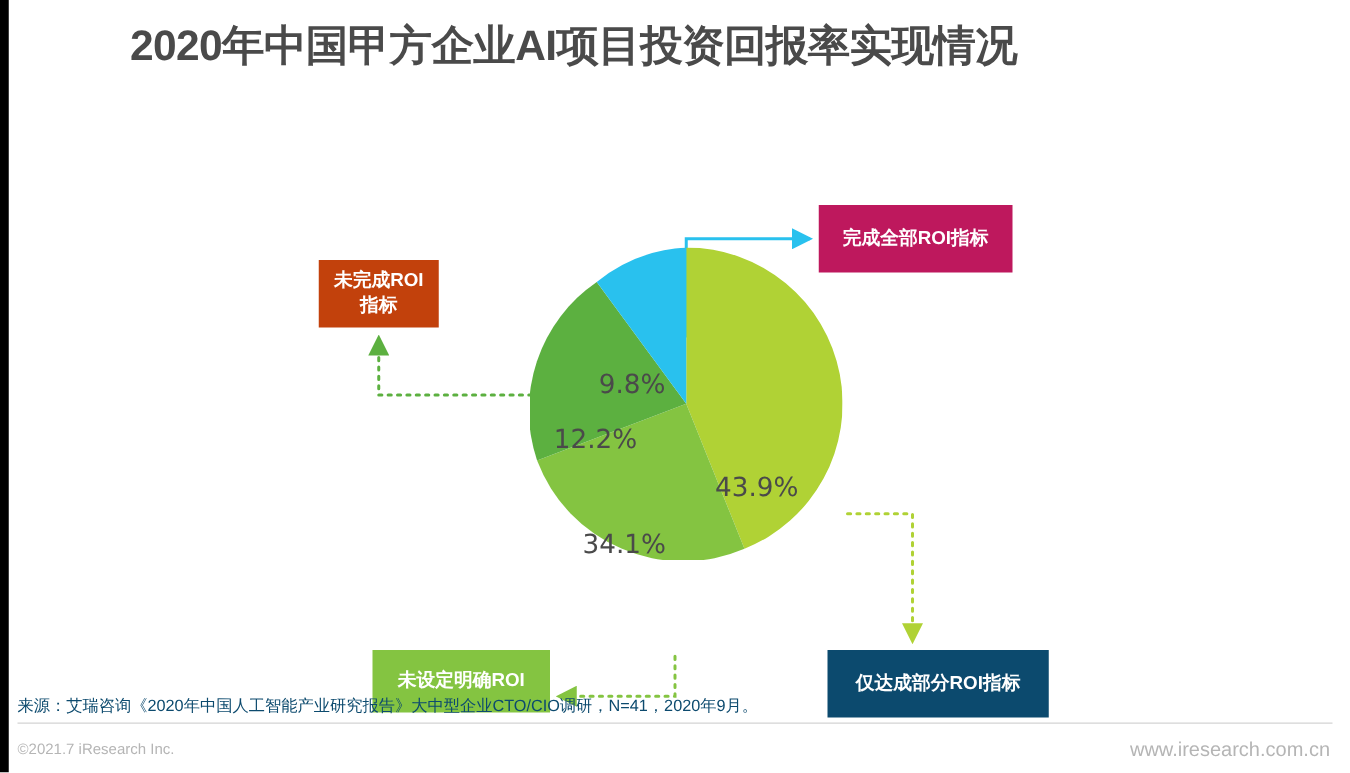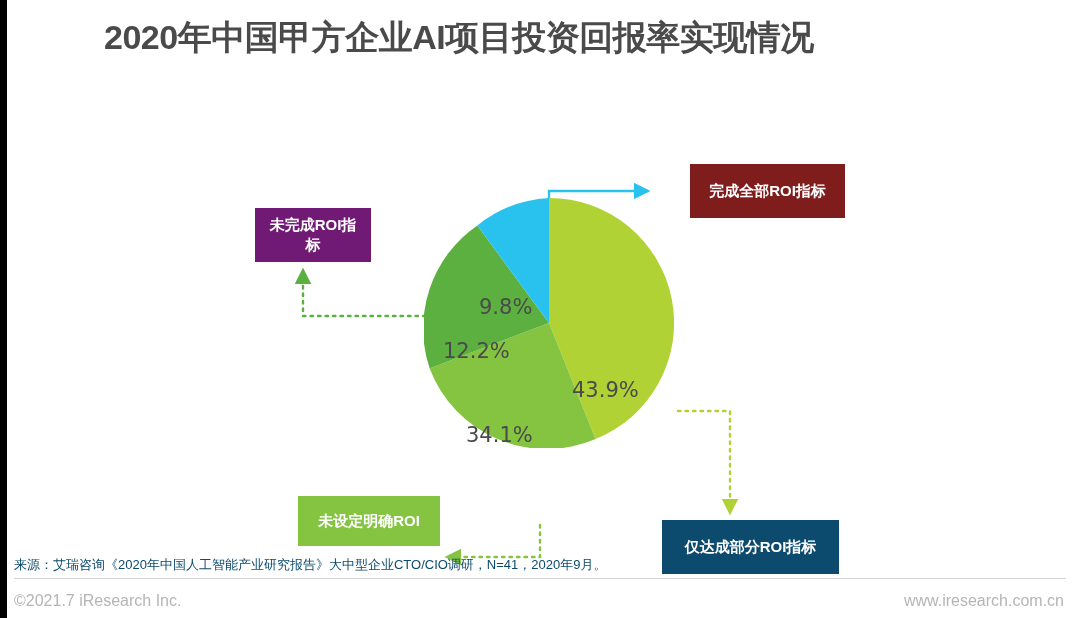--- a/index.html
+++ b/index.html
@@ -74,23 +74,23 @@
     align-items: center;
     justify-content: center;
     text-align: center;
     color: #ffffff;
     font-weight: bold;
     font-size: 15px;
     line-height: 20px;
     padding: 4px 8px;
   }
 
-  #box-full      { left: 690px; top: 94px;  width: 155px; height: 54px; background: #7f1d1d; }
-  #box-unfinish  { left: 255px; top: 138px; width: 116px;  height: 54px; background: #701a75; }
-  #box-nodefine  { left: 298px; top: 426px; width: 142px; height: 50px; background: #84c441; }
+  #box-full      { left: 655px; top: 94px;  width: 155px; height: 54px; background: #be185d; }
+  #box-unfinish  { left: 255px; top: 138px; width: 96px;  height: 54px; background: #c2410c; }
+  #box-nodefine  { left: 298px; top: 450px; width: 142px; height: 50px; background: #84c441; }
   #box-partial   { left: 662px; top: 450px; width: 177px; height: 54px; background: #0c4a6e; }
 
   
   #connectors {
     position: absolute;
     left: 0; top: 0;
     width: 1080px; height: 618px;
     pointer-events: none;
   }
 
@@ -109,21 +109,21 @@
     left: 14px;
     top: 578px;
     width: 1052px;
     height: 1px;
     background: #d4d4d4;
   }
   #copyright {
     position: absolute;
     left: 14px;
     top: 592px;
-    font-size: 16px;
+    font-size: 12px;
     color: #b5b5b5;
   }
   #website {
     position: absolute;
     right: 16px;
     top: 592px;
     font-size: 16px;
     color: #b5b5b5;
   }
 </style>

